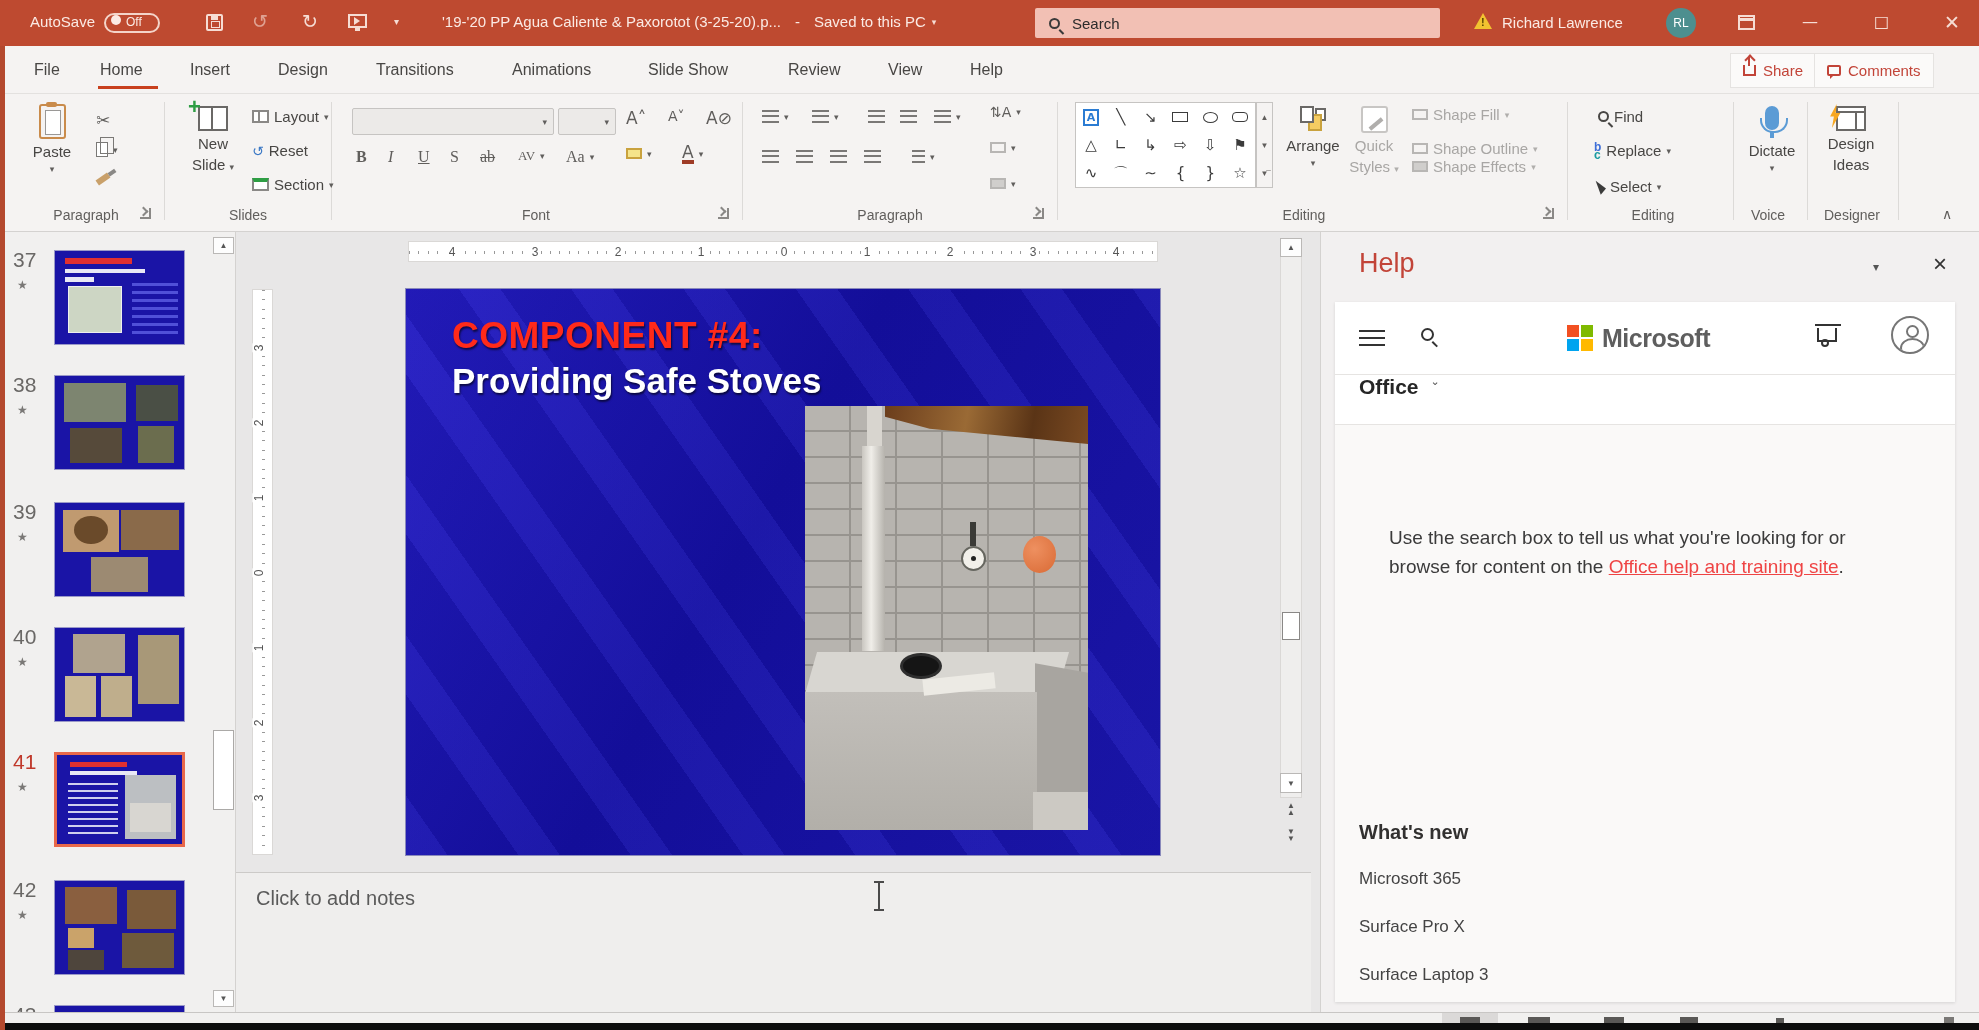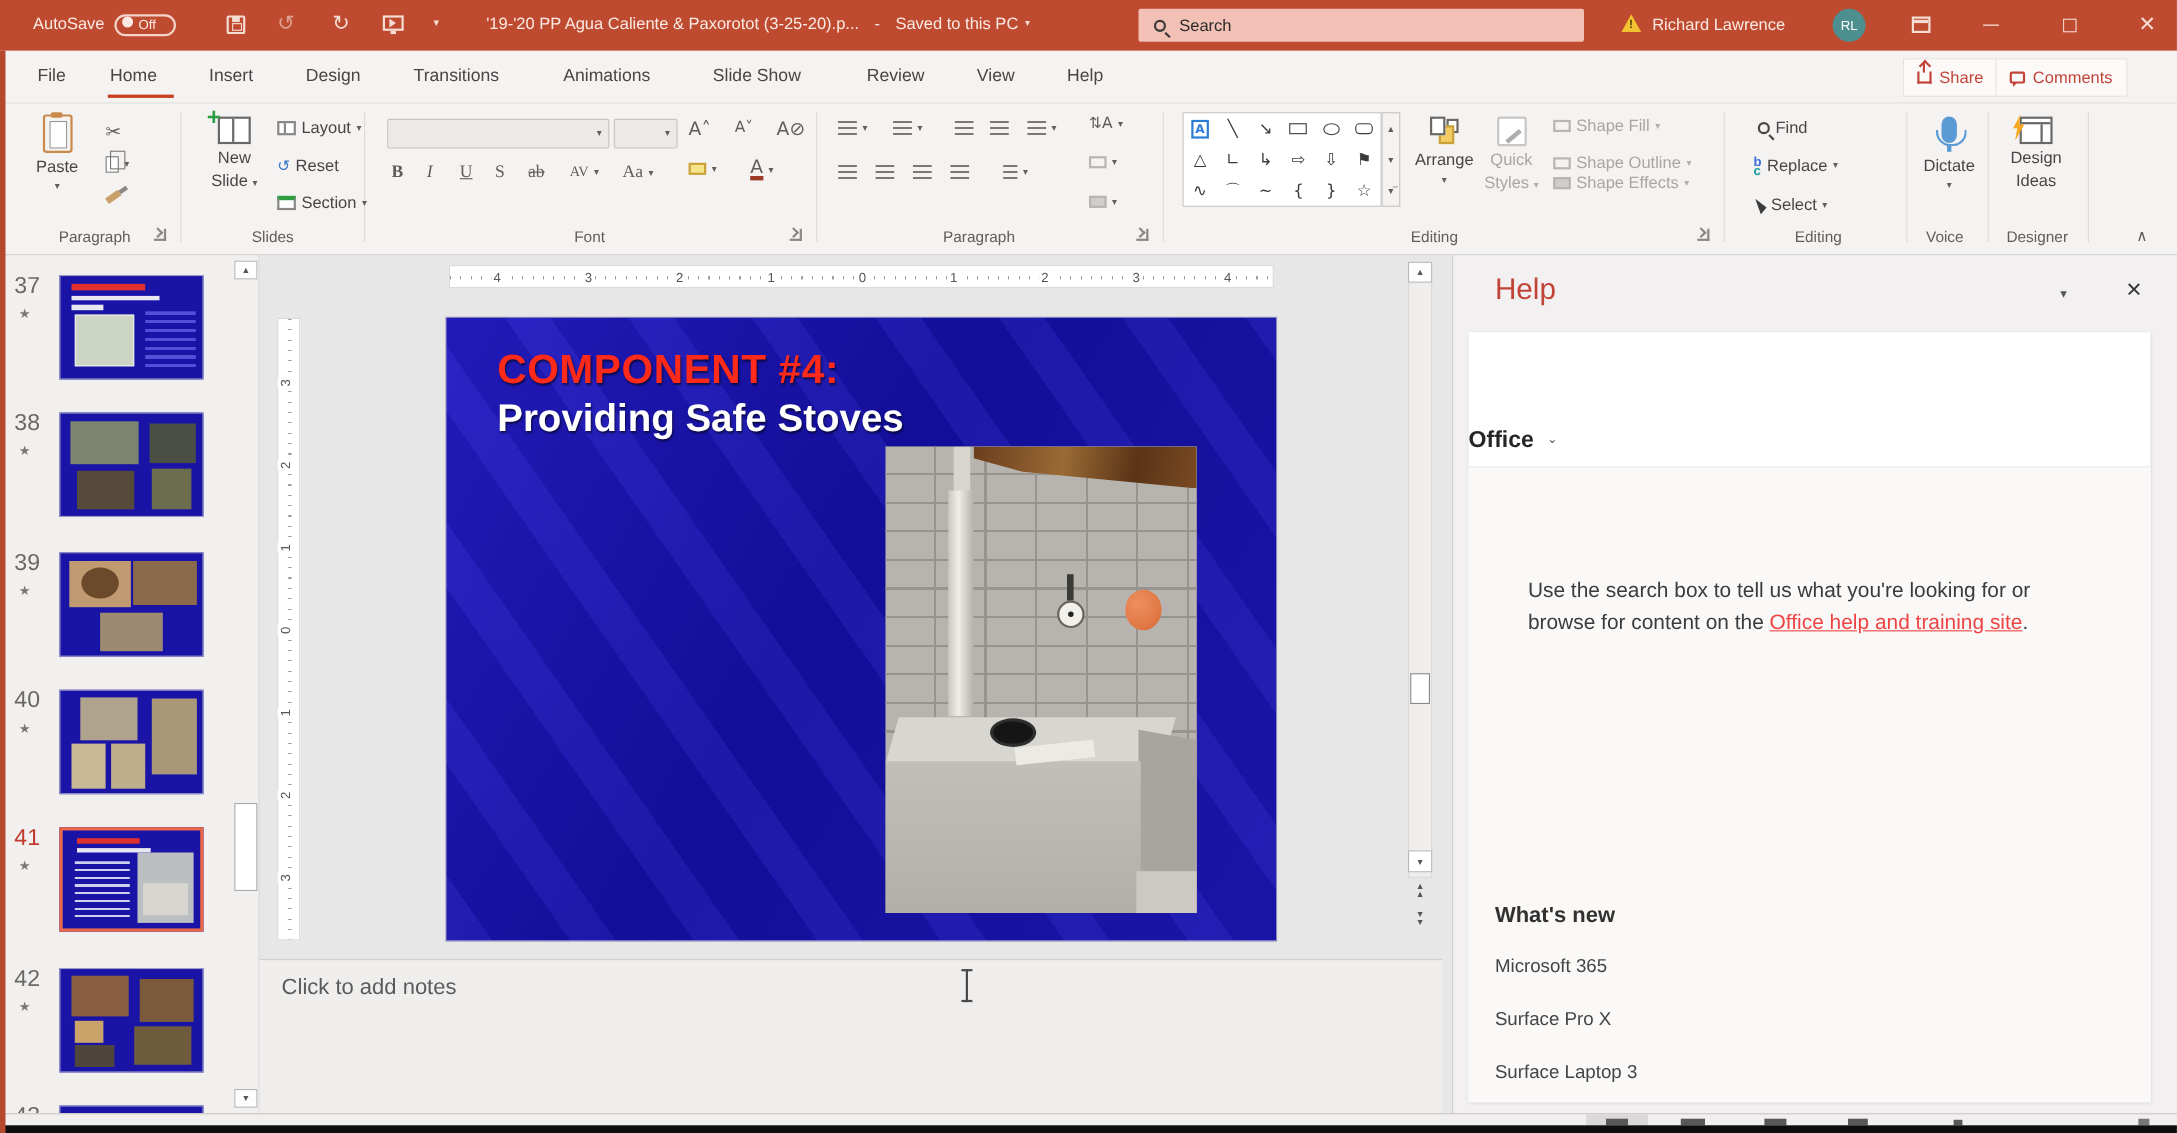--- a/index.html
+++ b/index.html
@@ -203,21 +203,21 @@
 .mslogo{position:absolute;left:232px;top:22px;display:flex;align-items:center;gap:8px}
 .msgrid{width:27px;height:27px;display:grid;grid-template-columns:12px 12px;grid-template-rows:12px 12px;gap:2px}
 .msgrid i{display:block}
 .mstext{font-size:25px;font-weight:bold;color:#5E5E5E;letter-spacing:-.5px}
 .cart{position:absolute;left:482px;top:26px;width:20px;height:14px;border:2px solid #333;border-top:none;position:absolute}
 .cart::before{content:"";position:absolute;left:-4px;top:-4px;width:26px;height:2px;background:#333}
 .cart::after{content:"";position:absolute;left:2px;bottom:-7px;width:4px;height:4px;border-radius:50%;border:2px solid #333}
 .person{position:absolute;left:556px;top:14px;width:38px;height:38px;border-radius:50%;border:2px solid #767676;overflow:hidden}
 .person::before{content:"";position:absolute;left:13px;top:7px;width:9px;height:9px;border-radius:50%;border:2px solid #767676}
 .person::after{content:"";position:absolute;left:7px;top:20px;width:21px;height:16px;border-radius:50%;border:2px solid #767676}
-.hp-office-row{position:absolute;left:0;top:73px;width:620px;height:50px;border-bottom:1px solid #E6E4E2;display:flex;align-items:center;gap:12px;}
+.hp-office-row{position:absolute;left:0;top:73px;width:620px;height:50px;border-bottom:1px solid #E6E4E2;display:flex;gap:12px;padding-left:24px}
 .office-label{font-size:21px;font-weight:bold;color:#262626}
 .office-caret{font-size:11px;color:#555}
 .hp-content{position:absolute;left:0;top:123px;width:620px;height:577px;background:#FAF9F8}
 .hp-heading{position:absolute;left:54px;top:28px;font-size:31px;font-weight:normal;color:#767676}
 .hp-body{position:absolute;left:54px;top:98px;width:500px;font-size:19px;line-height:29px;color:#3B3B3B}
 .hp-link{color:#ef4444}
 .wn-heading{position:absolute;left:24px;top:396px;font-size:20px;font-weight:bold;color:#323130}
 .wn-item{position:absolute;left:24px;font-size:17px;color:#444}
 
 
@@ -680,20 +680,35 @@
     <span class="notes-text">Click to add notes</span>
     <span class="ibeam"></span>
   </div>
 </div>
 
 <div id="helppane">
   <div class="hp-title">Help</div>
   <div class="hp-caret">▾</div>
   <div class="hp-close">×</div>
   <div class="hp-card">
+    <div class="hp-header">
+      <span class="hamb"></span>
+      <span class="hp-mag"></span>
+      <span class="mslogo">
+        <span class="msgrid">
+          <i style="background:#F25022"></i>
+            <i style="background:#7FBA00"></i>
+            <i style="background:#00A4EF"></i>
+            <i style="background:#FFB900"></i>
+        </span>
+        <span class="mstext">Microsoft</span>
+      </span>
+      <span class="cart"></span>
+      <span class="person"></span>
+    </div>
     <div class="hp-office-row">
       <span class="office-label">Office</span>
       <span class="office-caret">⌄</span>
     </div>
     <div class="hp-content">
       <div class="hp-body">
         <span>Use the search box to tell us what you're looking for or browse for content on the </span><a class="hp-link" href="#">Office help and training site</a><span>.</span>
       </div>
       <div class="wn-heading">What's new</div>
       <div class="wn-item" style="top:444px">Microsoft 365</div>

